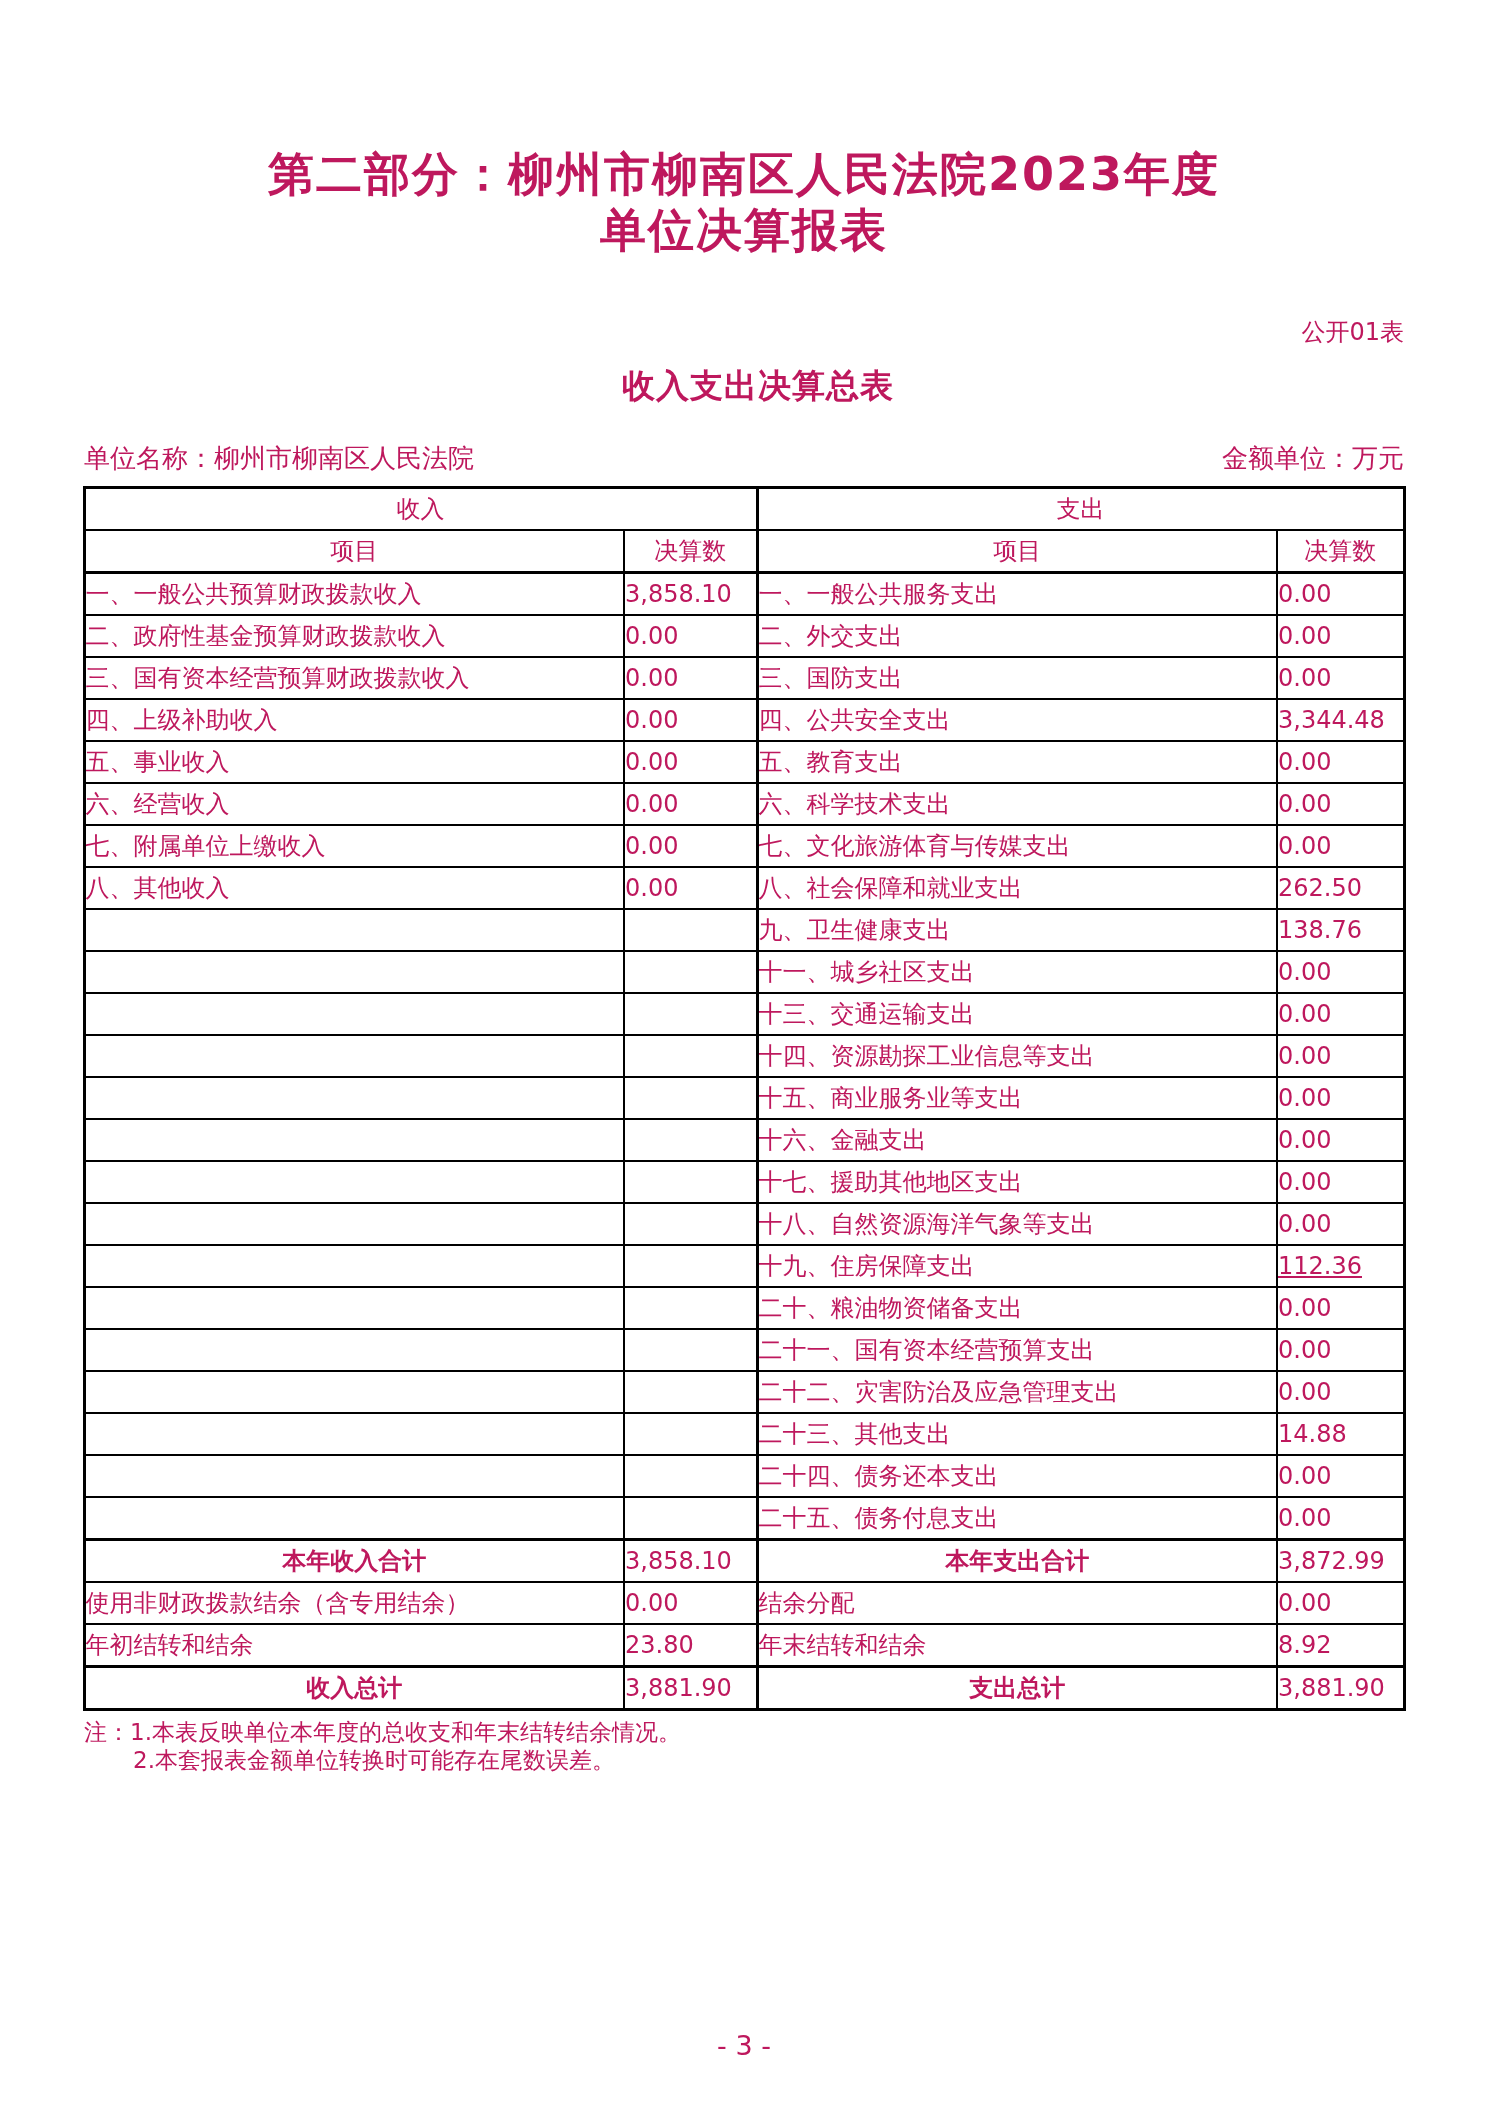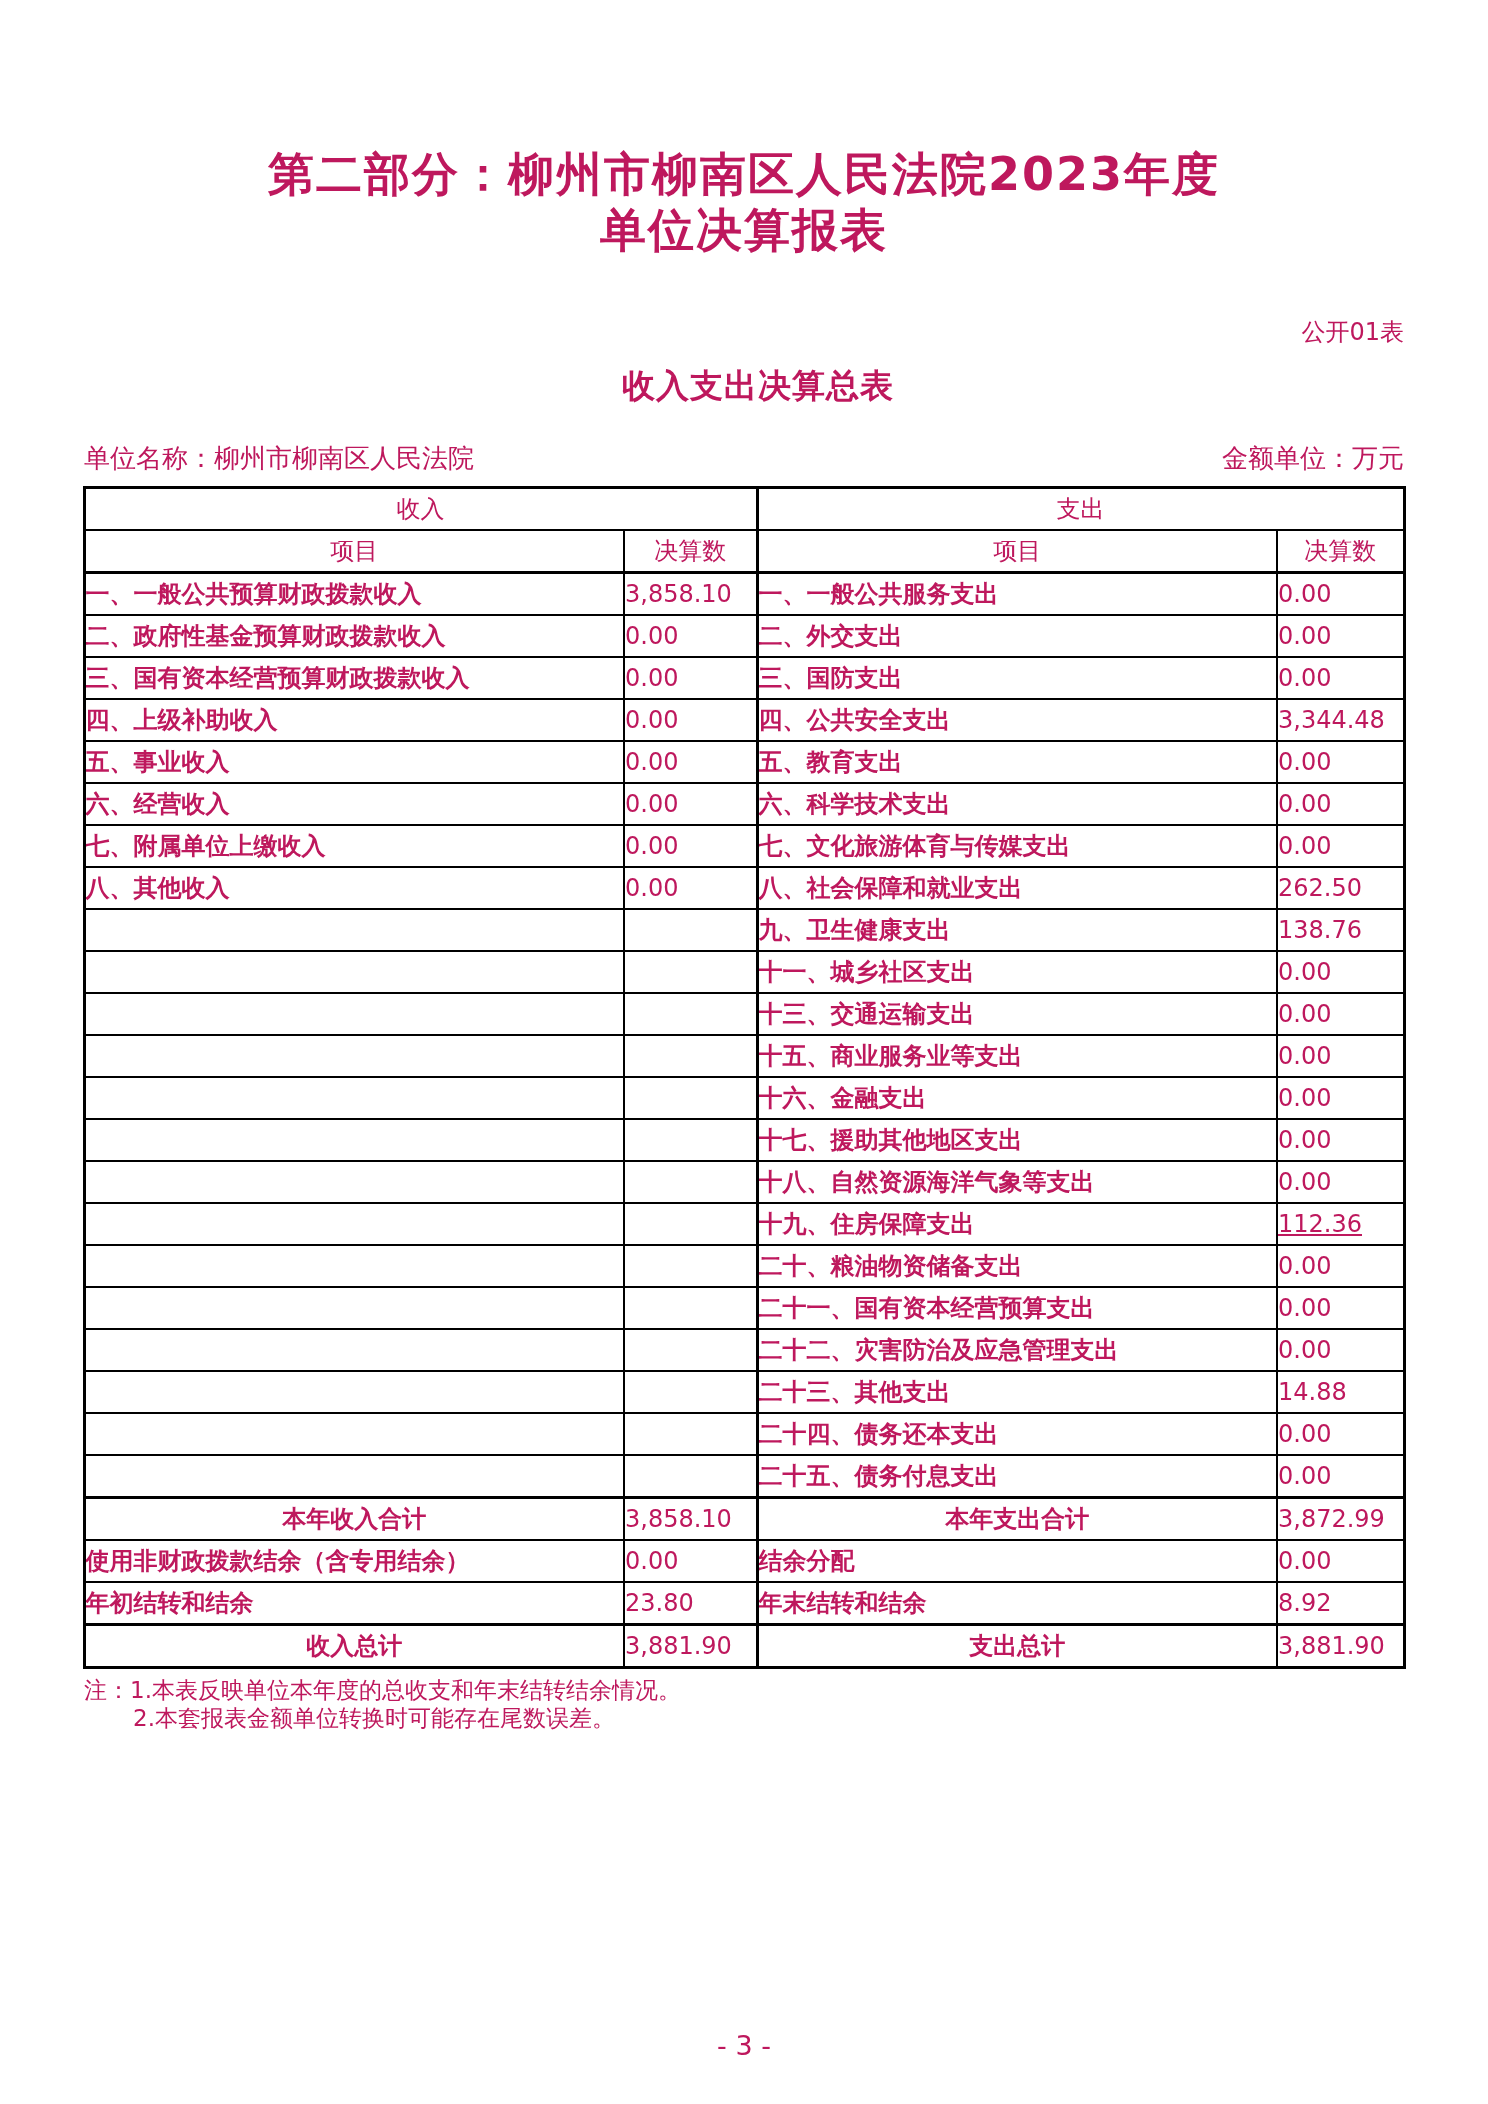--- a/index.html
+++ b/index.html
@@ -33,21 +33,21 @@
   table.summary th, table.summary td {
     border:2px solid #000; height:40px; padding:0;
     overflow:hidden; white-space:nowrap;
   }
   thead th { font-weight:normal; text-align:center; }
   thead tr.col-row th { border-bottom:3px solid #000; }
   
   thead tr.group-row th:nth-child(2),
   thead tr.col-row th:nth-child(3),
   tbody td:nth-child(3) { border-left:3px solid #000; }
-  td.item { text-align:left; padding-left:10px;font-weight:bold; }
+  td.item { text-align:left; padding-left:10px; }
   td.val  { text-align:left; padding-right:8px; }
   tr.total td.item { text-align:center; font-weight:bold; padding-left:0; }
   tr.thick-top td { border-top:3px solid #000; }
   td.underline { text-decoration:underline; }
   .notes {
     width:1320px; margin:8px auto 0; font-size:23px; line-height:1.2;
   }
   .notes .note-line2 { padding-left:49px; }
   .page-number {
     position:absolute; left:0; right:0; top:2030px;
@@ -157,20 +157,26 @@
         </tr>
         <tr>
           <td class="item"></td>
           <td class="val"></td>
           <td class="item">十三、交通运输支出</td>
           <td class="val">0.00</td>
         </tr>
         <tr>
           <td class="item"></td>
           <td class="val"></td>
+          <td class="item">十四、资源勘探工业信息等支出</td>
+          <td class="val">0.00</td>
+        </tr>
+        <tr>
+          <td class="item"></td>
+          <td class="val"></td>
           <td class="item">十五、商业服务业等支出</td>
           <td class="val">0.00</td>
         </tr>
         <tr>
           <td class="item"></td>
           <td class="val"></td>
           <td class="item">十六、金融支出</td>
           <td class="val">0.00</td>
         </tr>
         <tr>

